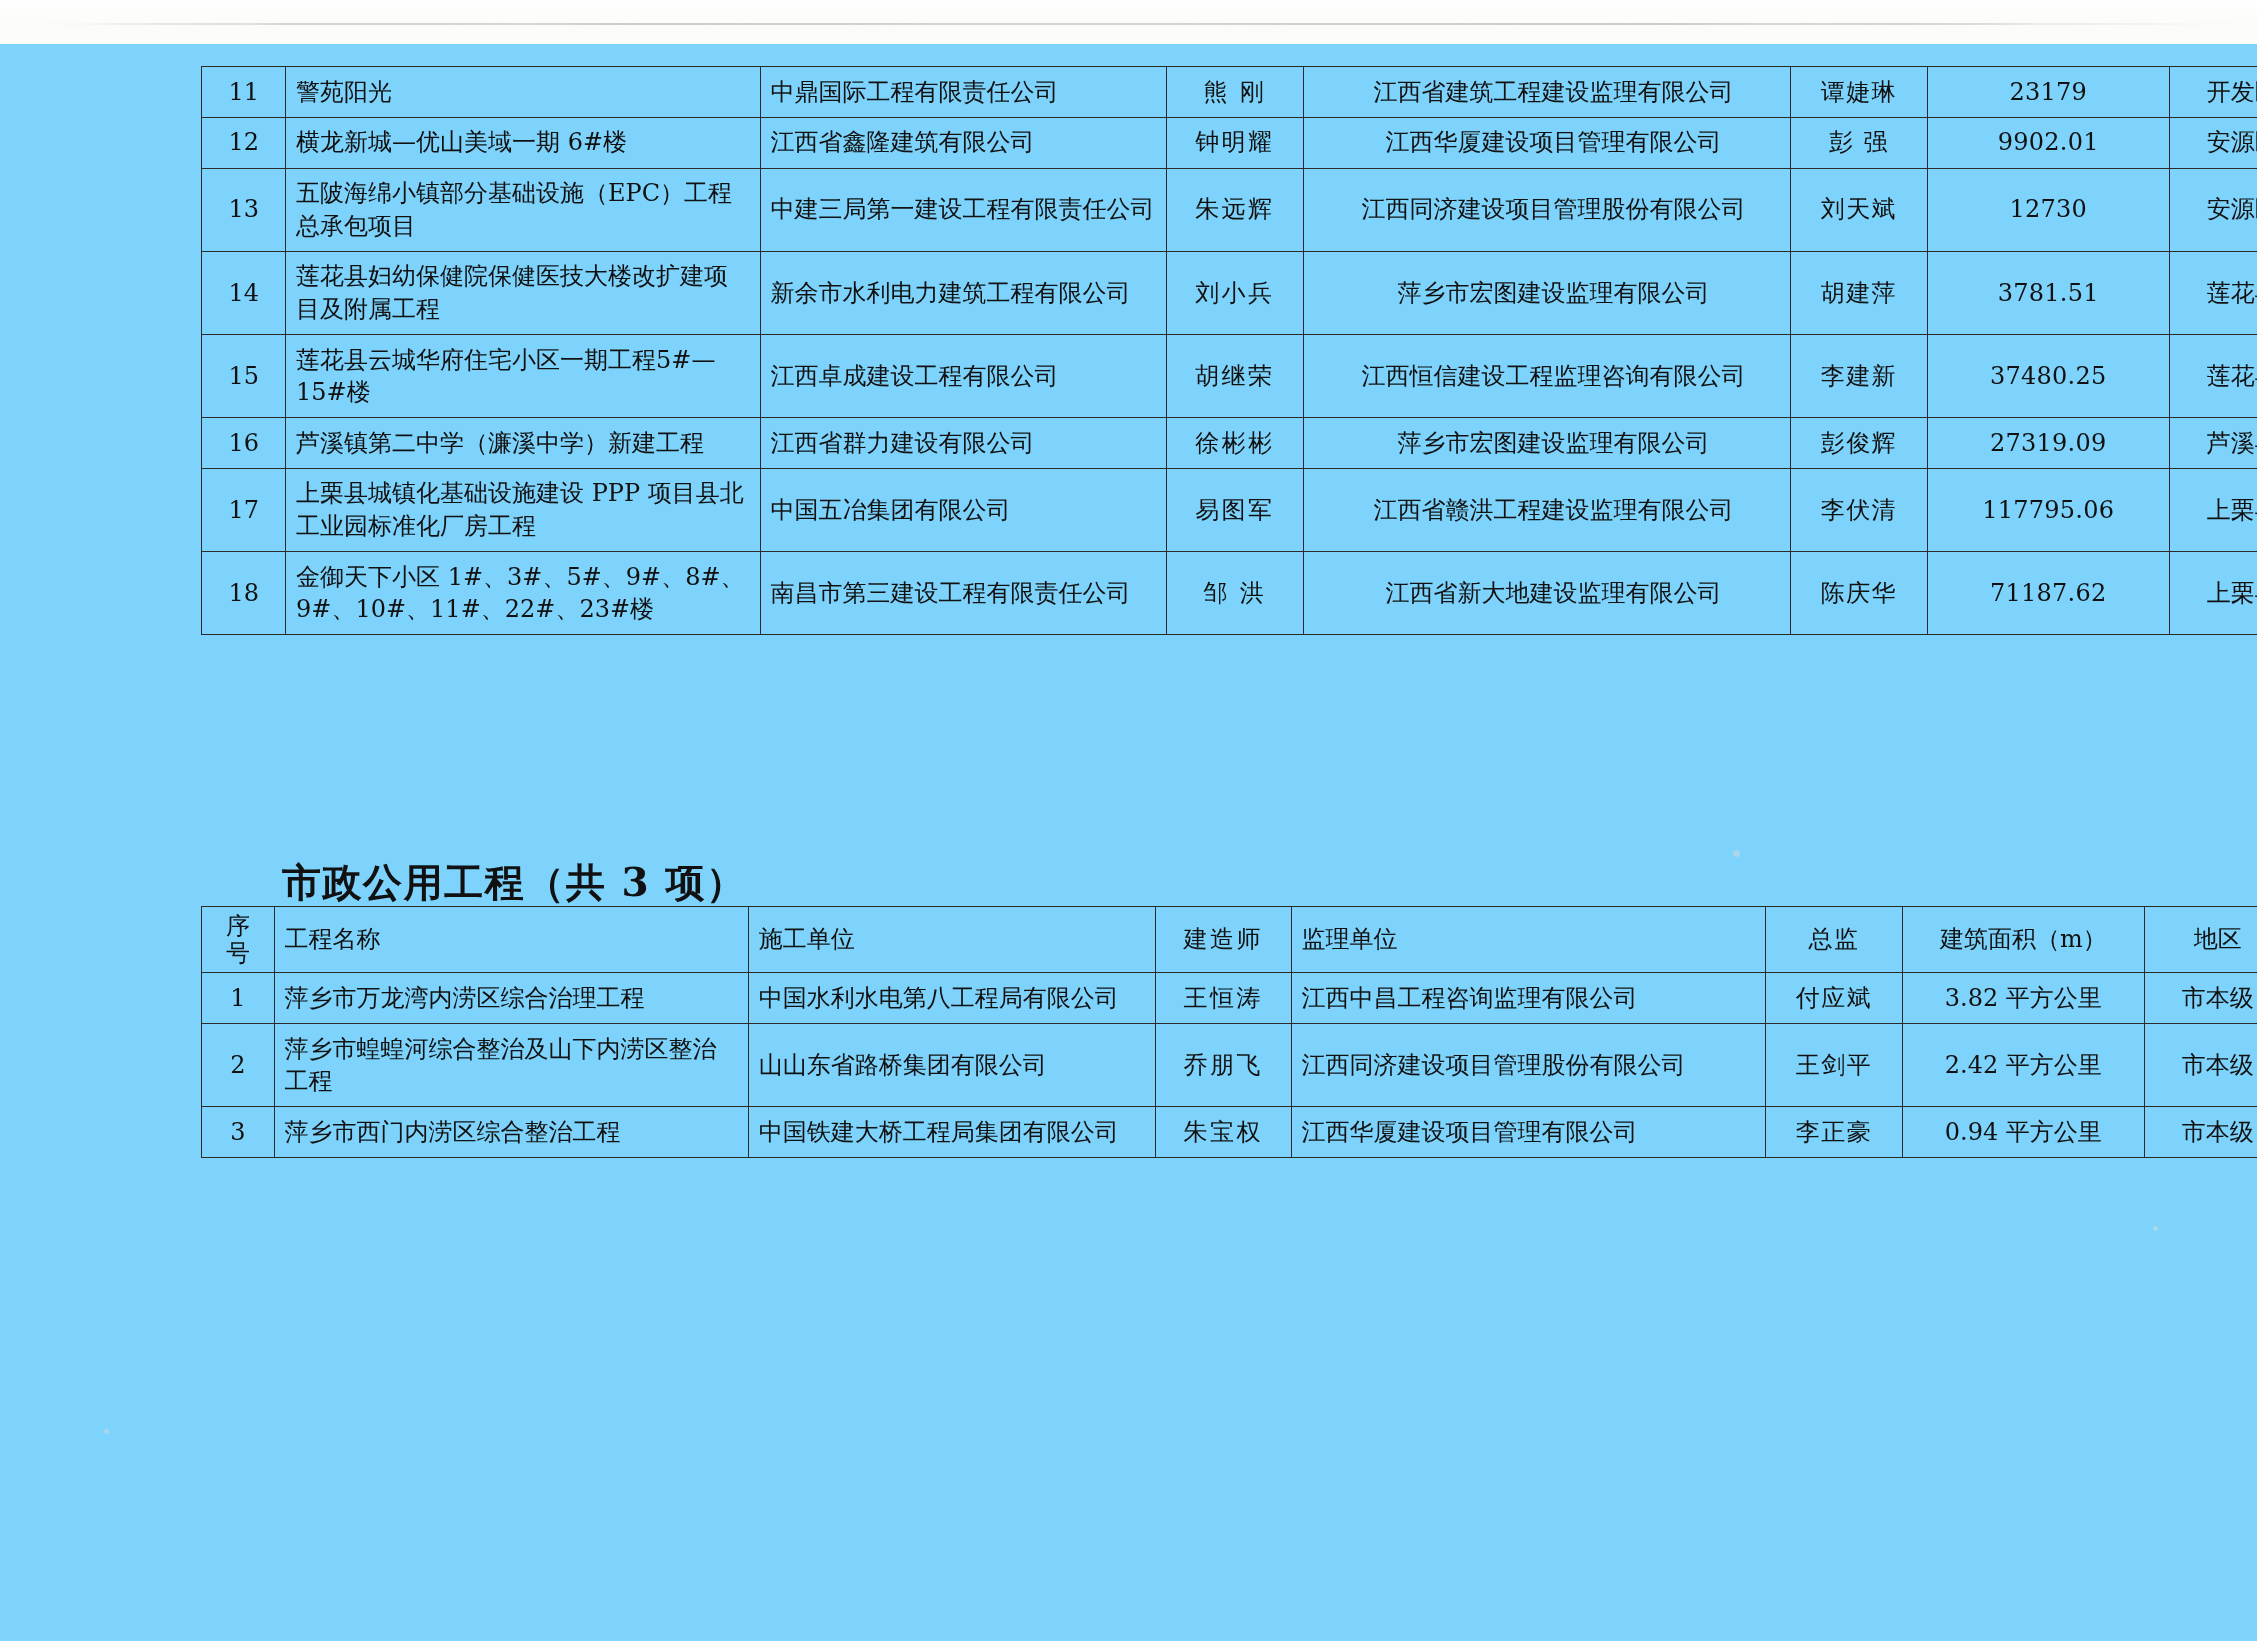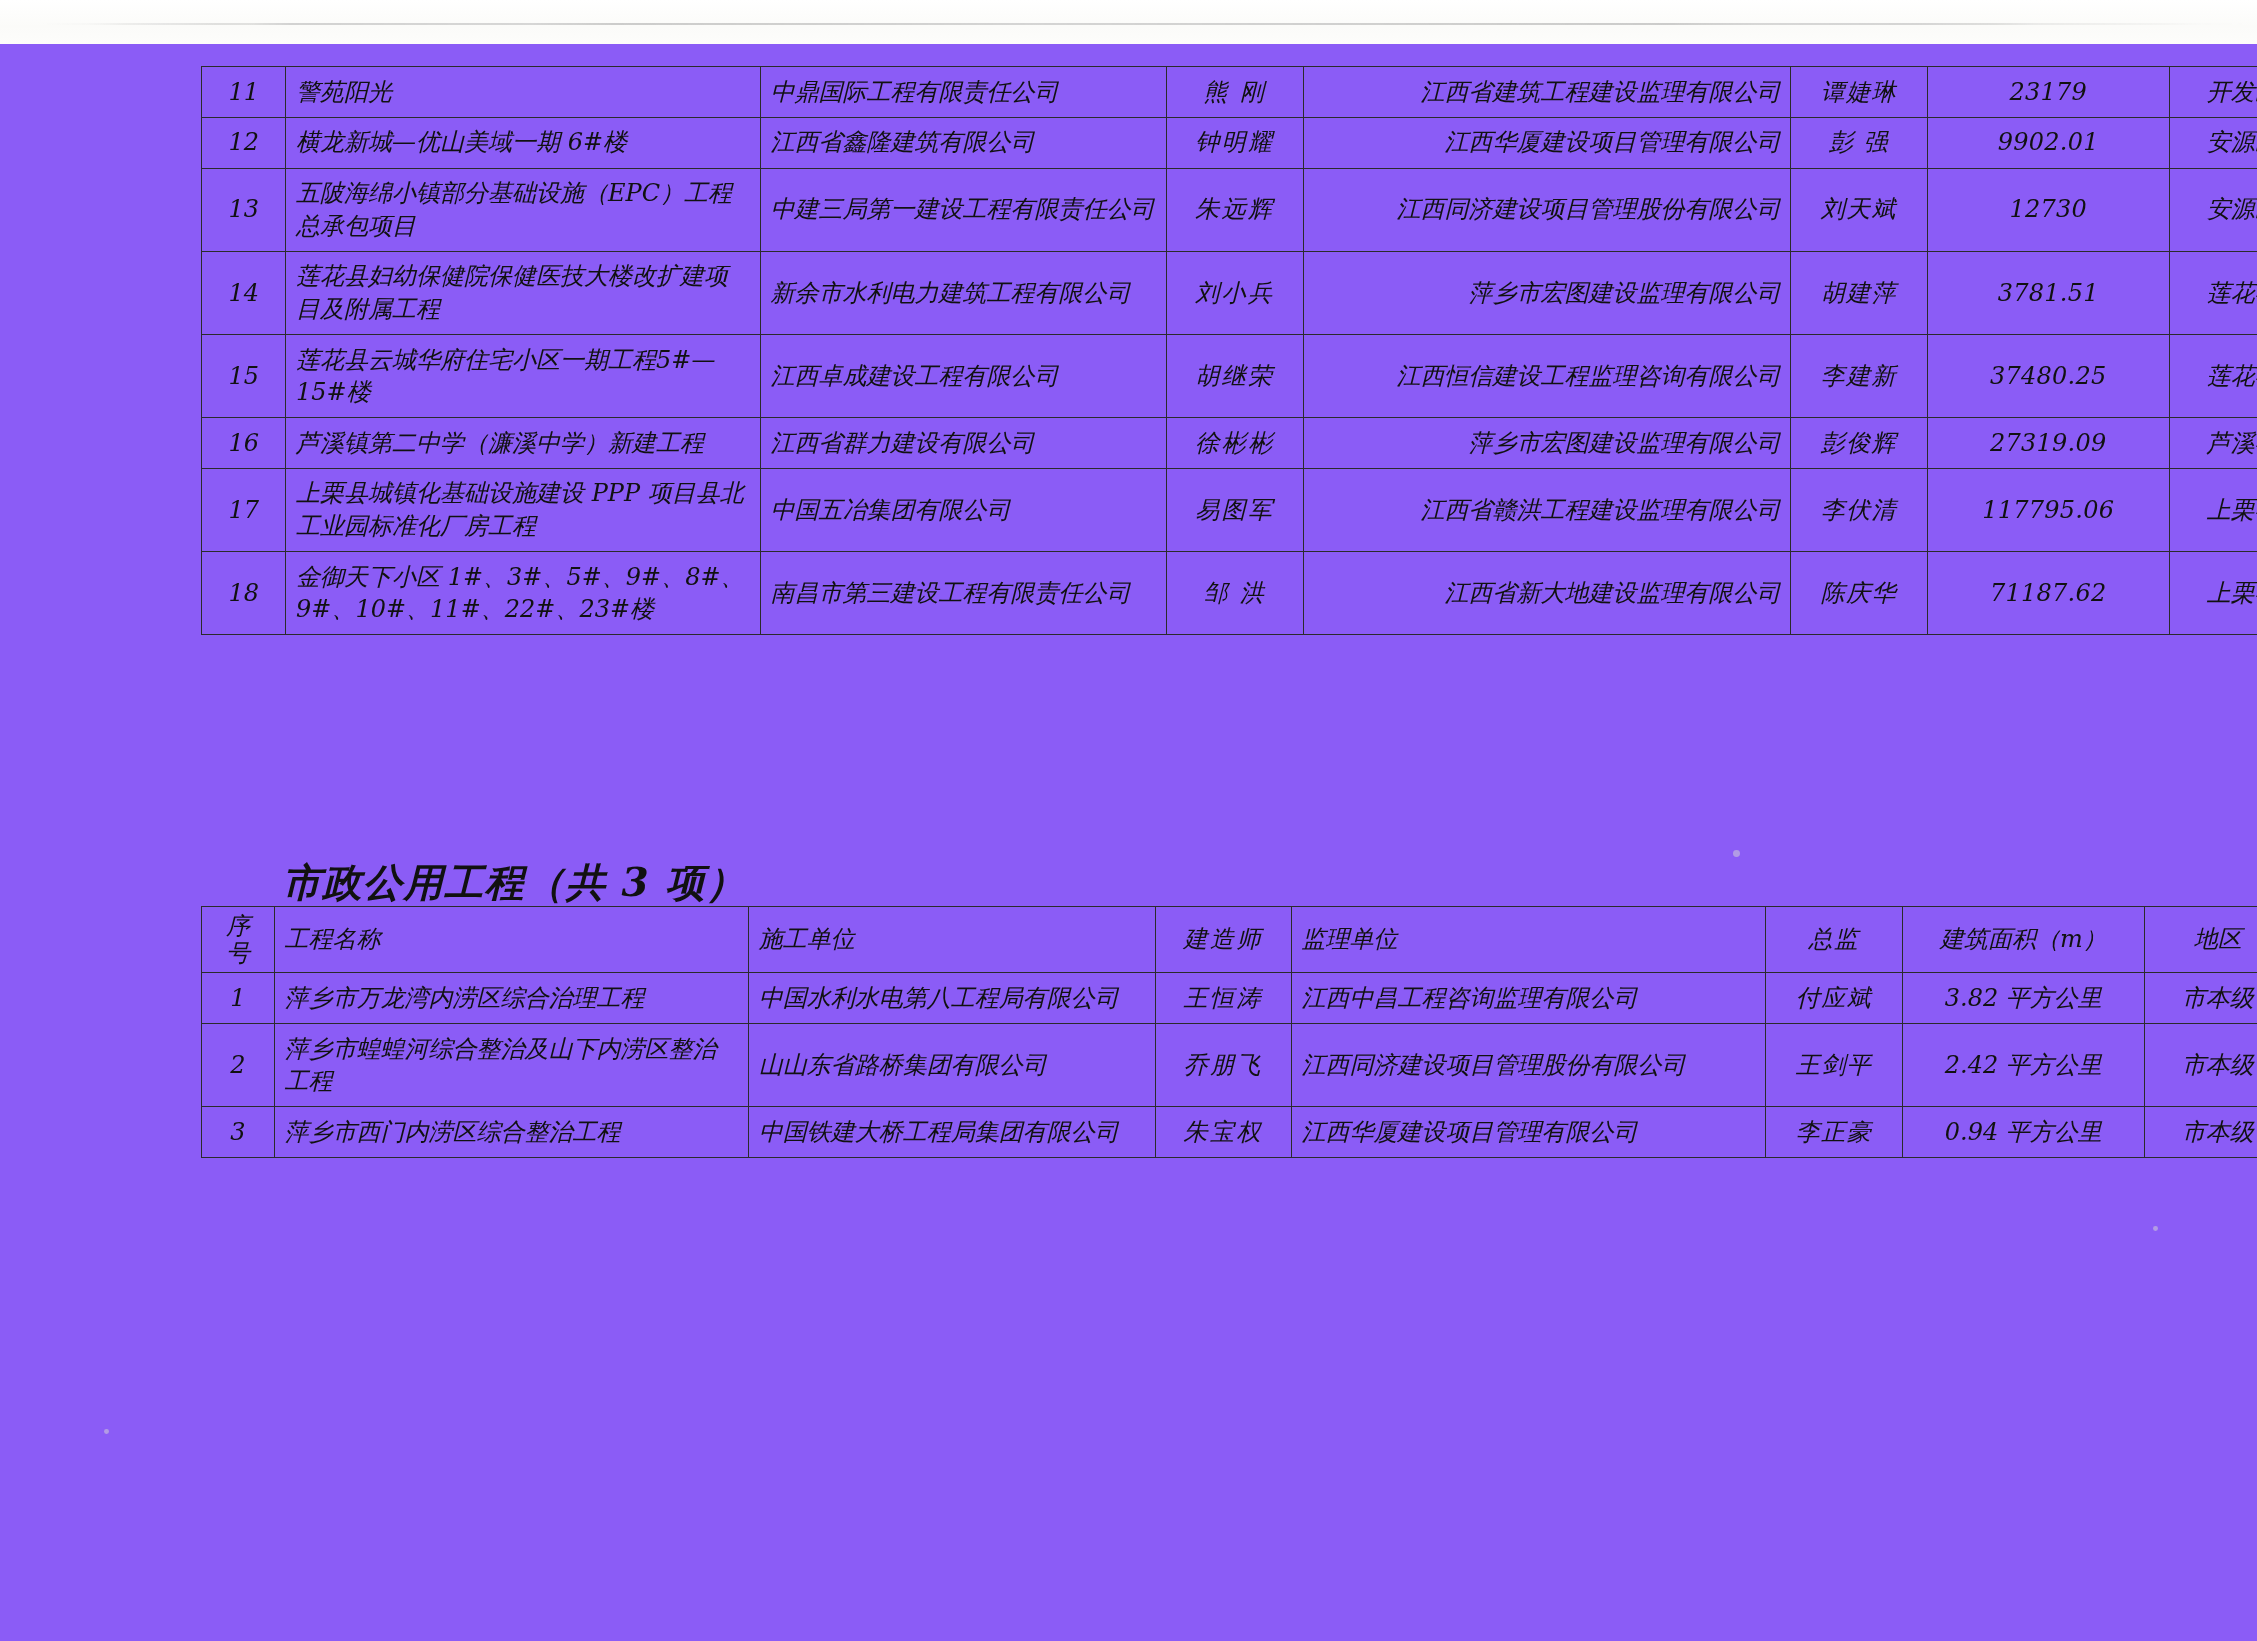--- a/index.html
+++ b/index.html
@@ -11,22 +11,21 @@
     width: 2257px;
     height: 1641px;
     position: relative;
     font-family: "DejaVu Serif", "Liberation Serif", serif;
     color: #111;
     overflow: hidden;
   }
   .page {
     position: absolute;
     inset: 0;
-    background: #8b5cf6;
-    font-style: italic;
+    background: #7dd3fc;
   }
   
   .scan-curve {
     position: absolute;
     top: 0;
     left: 0;
     width: 100%;
     height: 44px;
     background: linear-gradient(180deg, #ffffff 0%, #fbfbf9 60%, #fdfdfb 100%);
     pointer-events: none;
@@ -61,21 +60,21 @@
   #table-building-cont {
     position: absolute;
     left: 201px;
     top: 66px;
     width: 1997px;
   }
   #table-building-cont td.c-no      { width: 64px;  text-align: center; }
   #table-building-cont td.c-name    { width: 454px; text-align: left; }
   #table-building-cont td.c-constr  { width: 386px; text-align: left; }
   #table-building-cont td.c-builder { width: 116px; text-align: center; letter-spacing: .10em; }
-  #table-building-cont td.c-super   { width: 454px; text-align: right; padding-left: 23px; }
+  #table-building-cont td.c-super   { width: 454px; text-align: center; padding-left: 23px; }
   #table-building-cont td.c-chief   { width: 116px; text-align: center; letter-spacing: .06em;}
   #table-building-cont td.c-area    { width: 222px; text-align: center; }
   #table-building-cont td.c-region  { width: 126px; text-align: center; }
 
   .section-title {
     position: absolute;
     left: 282px;
     top: 856px;
     font-size: 39px;
     font-weight: bold;

